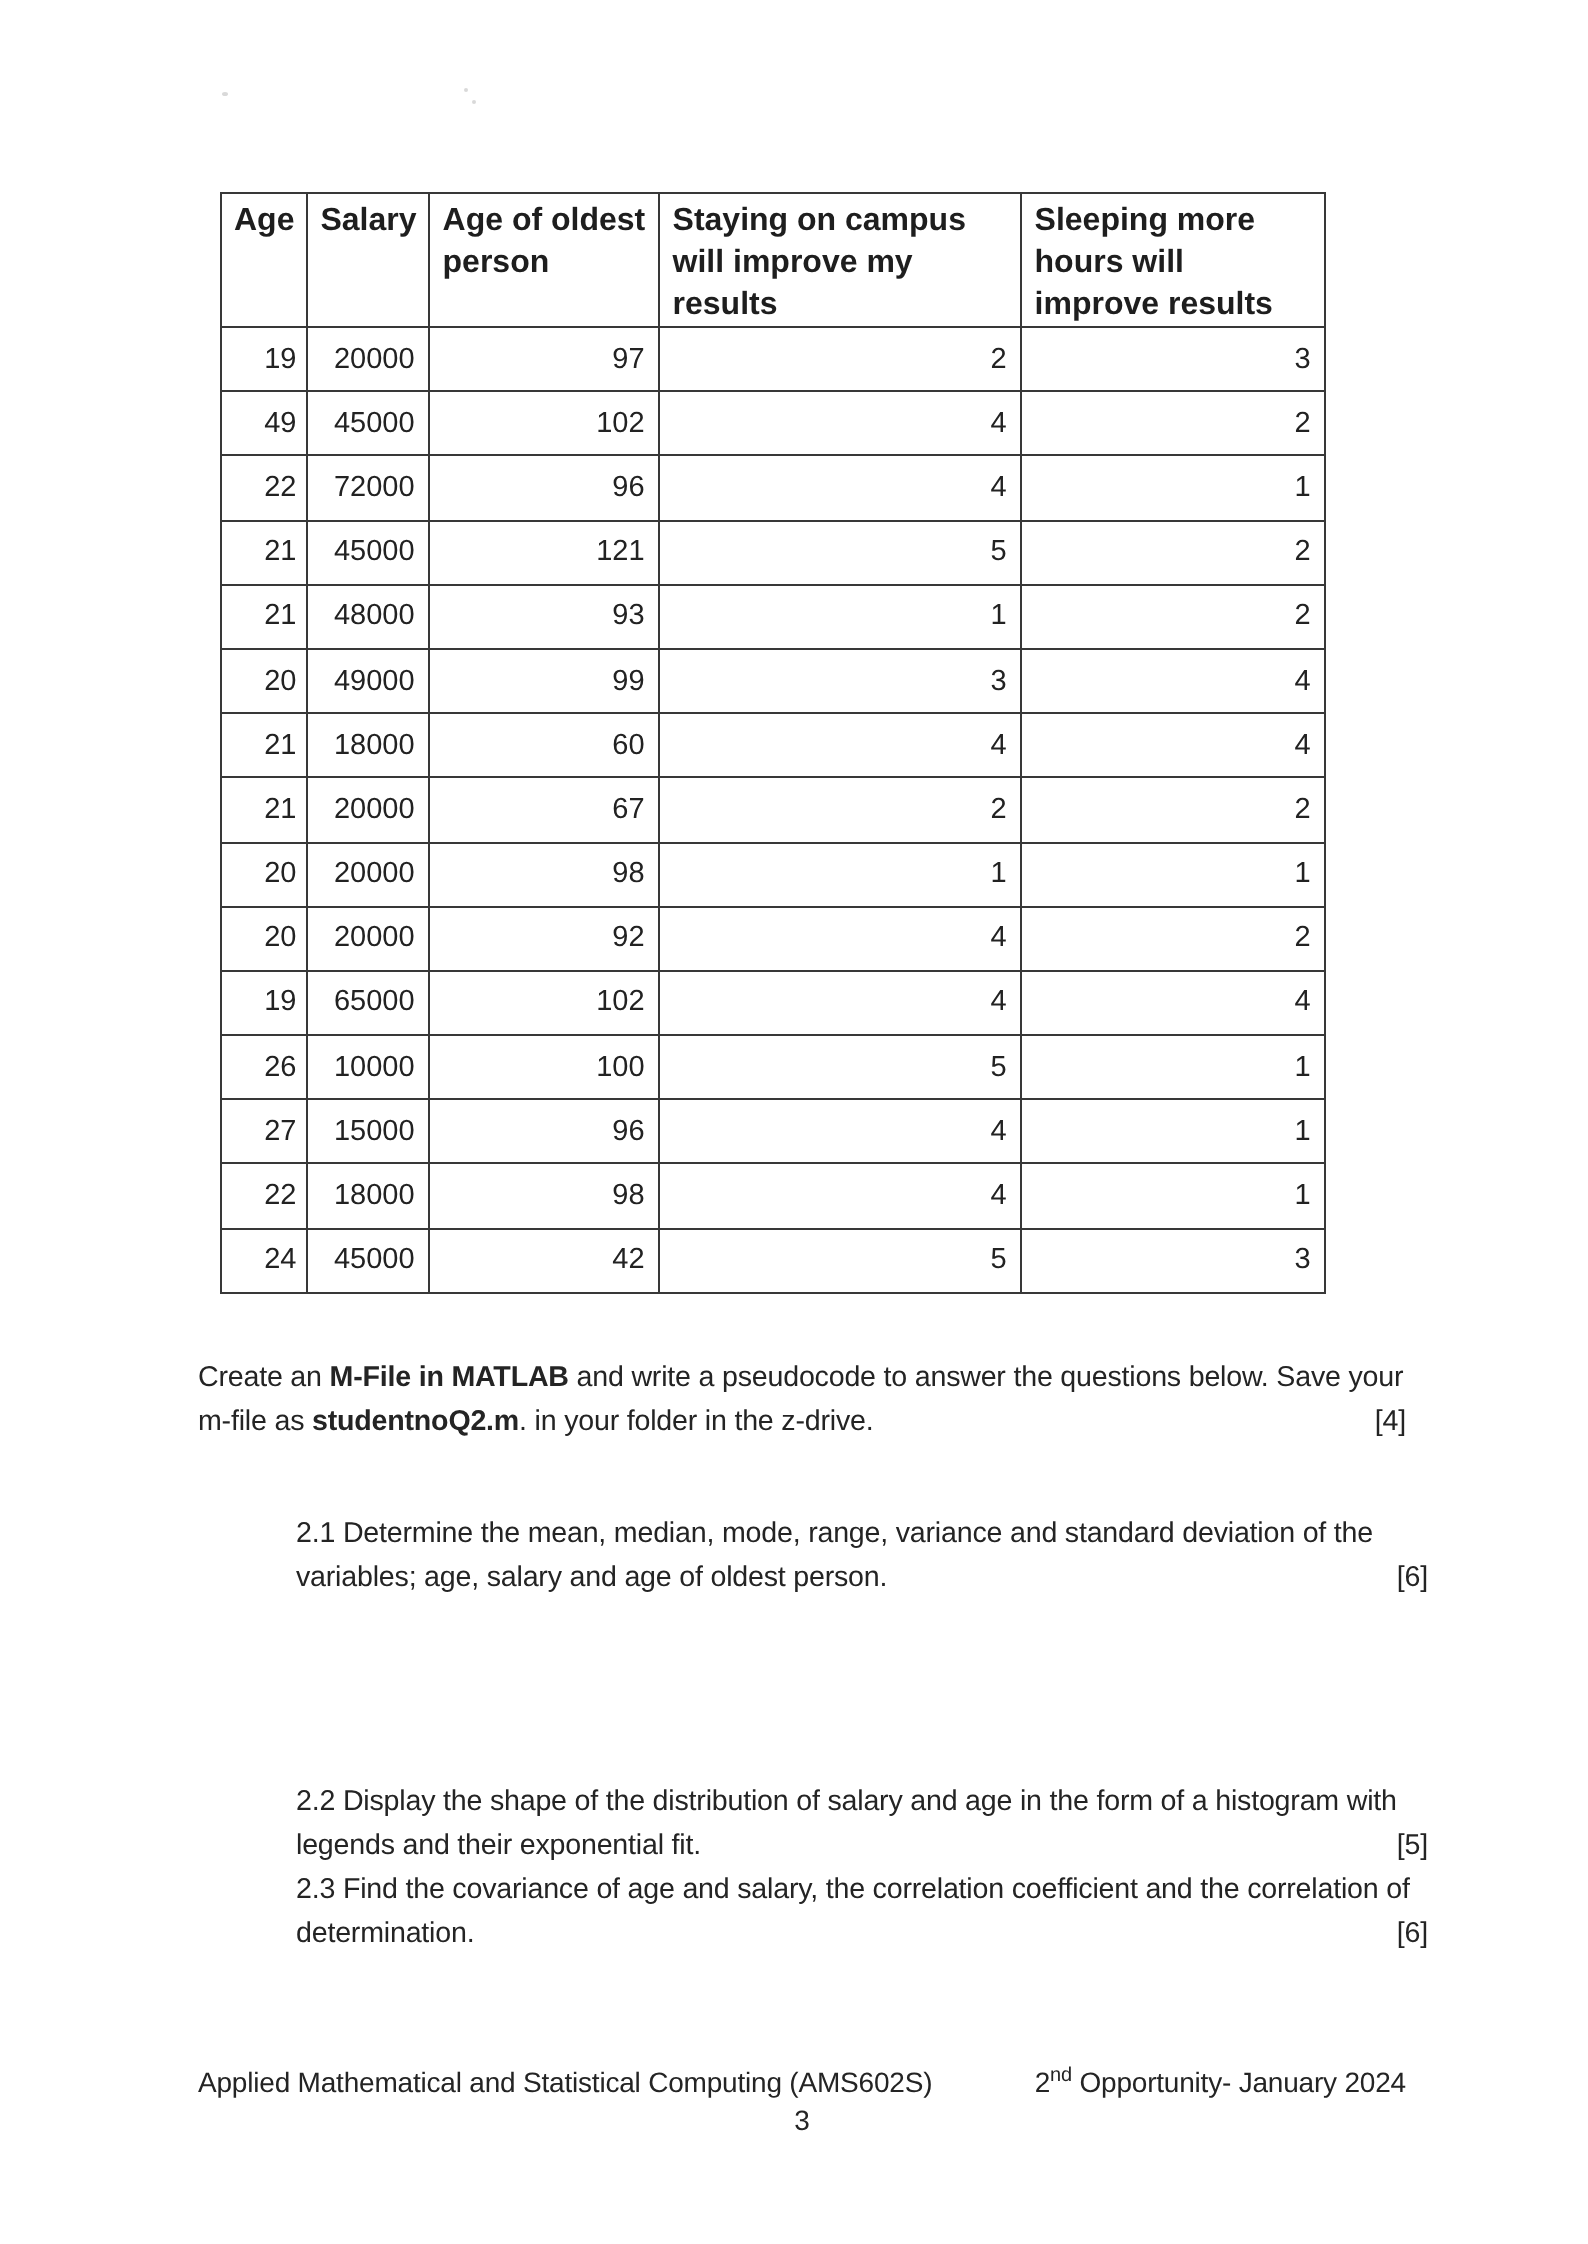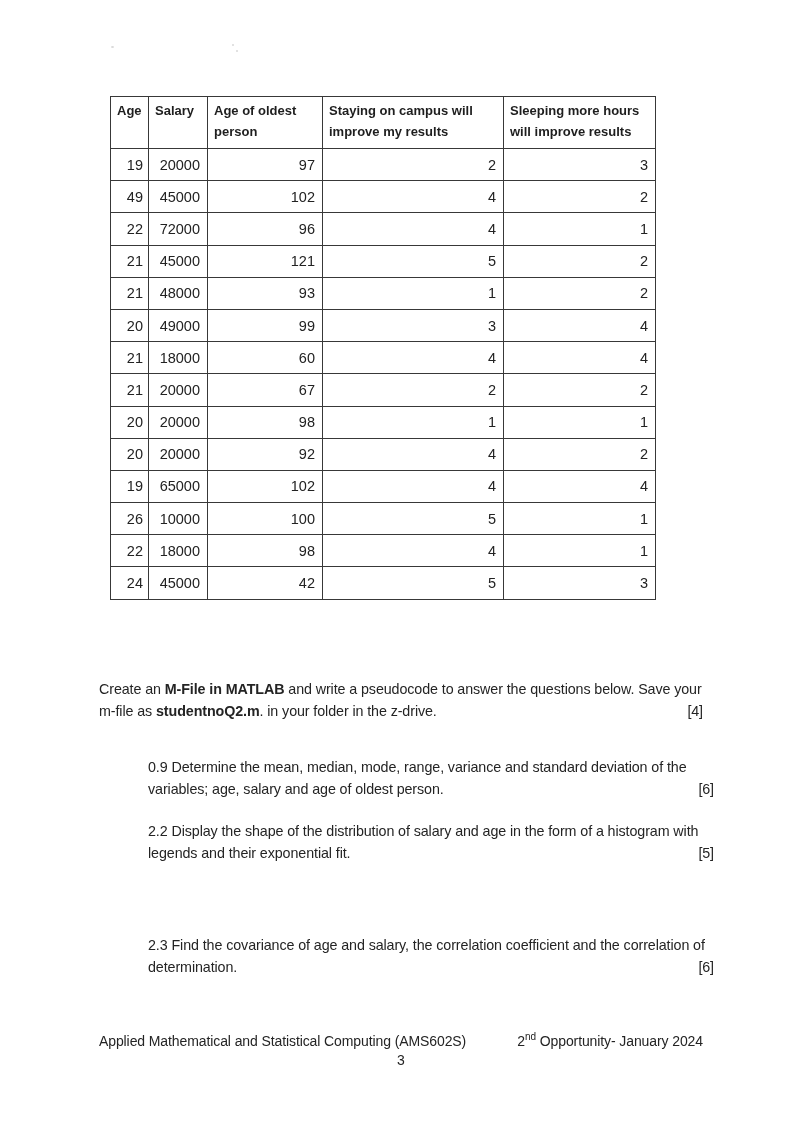--- a/index.html
+++ b/index.html
@@ -32,21 +32,21 @@
   table.data th, table.data td {
     border: 1.6px solid #383838;
   }
   table.data thead tr { height: 52px; }
   table.data th {
     font-weight: bold;
     text-align: left;
     vertical-align: top;
     padding: 3px 6px 0 6px;
     line-height: 21px;
-    font-size: 13px;
+    font-size: 16px;
     color: #1e1e1e;
   }
   table.data tbody tr { height: 32.2px; }
   table.data td {
     text-align: right;
     vertical-align: middle;
     padding: 0 7px 0 2px;
   }
   table.data td.col0 { padding-right: 5px; margin-left: 16px; }
 
@@ -54,21 +54,21 @@
   .textblock {
     position: absolute;
     line-height: 22px;
     font-size: 14.3px;
     letter-spacing: -0.1px;
     color: #242424;
   }
   .instructions { left: 99px; top: 678px; width: 604px; }
   .question { left: 148px; top: 0; width: 566px; min-height: 44px; }
   .q1 { top: 756px; }
-  .q2 { top: 820px; }
+  .q2 { top: 890px; }
   .q3 { top: 934px; }
   .marks {
     position: absolute;
     right: 0;
     bottom: 0;
   }
   .bold { font-weight: bold; }
 
   
   .footer-line {
@@ -199,20 +199,27 @@
           <td class="col4">4</td>
         </tr>
         <tr>
           <td class="col0">26</td>
           <td class="col1">10000</td>
           <td class="col2">100</td>
           <td class="col3">5</td>
           <td class="col4">1</td>
         </tr>
         <tr>
+          <td class="col0">27</td>
+          <td class="col1">15000</td>
+          <td class="col2">96</td>
+          <td class="col3">4</td>
+          <td class="col4">1</td>
+        </tr>
+        <tr>
           <td class="col0">22</td>
           <td class="col1">18000</td>
           <td class="col2">98</td>
           <td class="col3">4</td>
           <td class="col4">1</td>
         </tr>
         <tr>
           <td class="col0">24</td>
           <td class="col1">45000</td>
           <td class="col2">42</td>
@@ -221,21 +228,21 @@
         </tr>
       </tbody>
   </table>
 
   <div class="textblock instructions">
     <span>Create an </span><span class="bold">M-File in MATLAB</span><span> and write a pseudocode to answer the questions below. Save your m-file as </span><span class="bold">studentnoQ2.m</span><span>. in your folder in the z-drive.</span>
     <span class="marks">[4]</span>
   </div>
 
   <div class="textblock question q1">
-    <span>0.9 Determine the mean, median, mode, range, variance and standard deviation of the variables; age, salary and age of oldest person.</span>
+    <span>2.1 Determine the mean, median, mode, range, variance and standard deviation of the variables; age, salary and age of oldest person.</span>
     <span class="marks">[6]</span>
   </div>
 
   <div class="textblock question q2">
     <span>2.2 Display the shape of the distribution of salary and age in the form of a histogram with legends and their exponential fit.</span>
     <span class="marks">[5]</span>
   </div>
 
   <div class="textblock question q3">
     <span>2.3 Find the covariance of age and salary, the correlation coefficient and the correlation of determination.</span>

